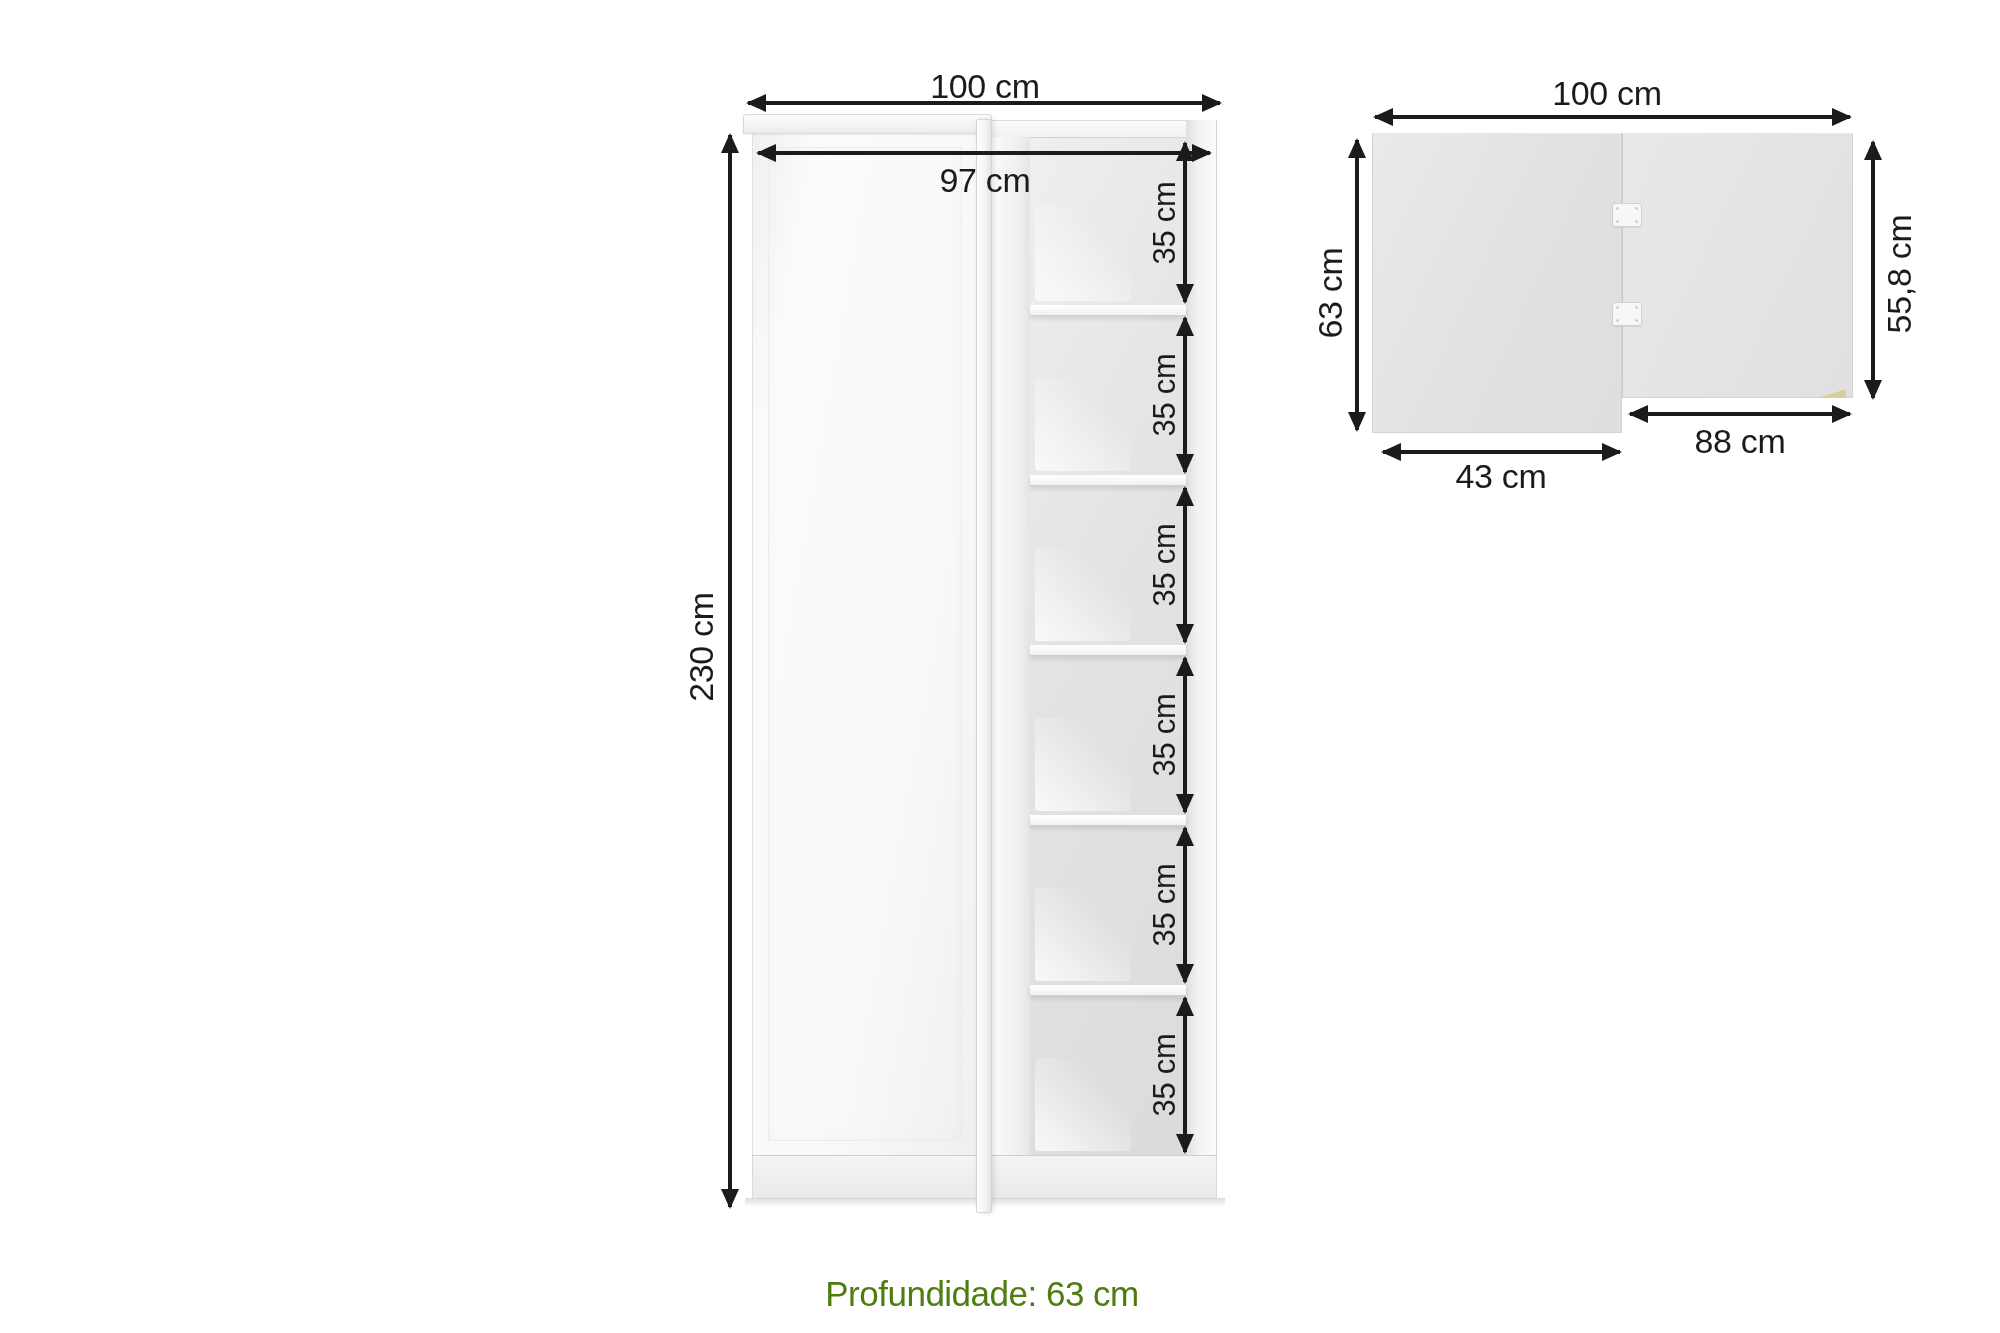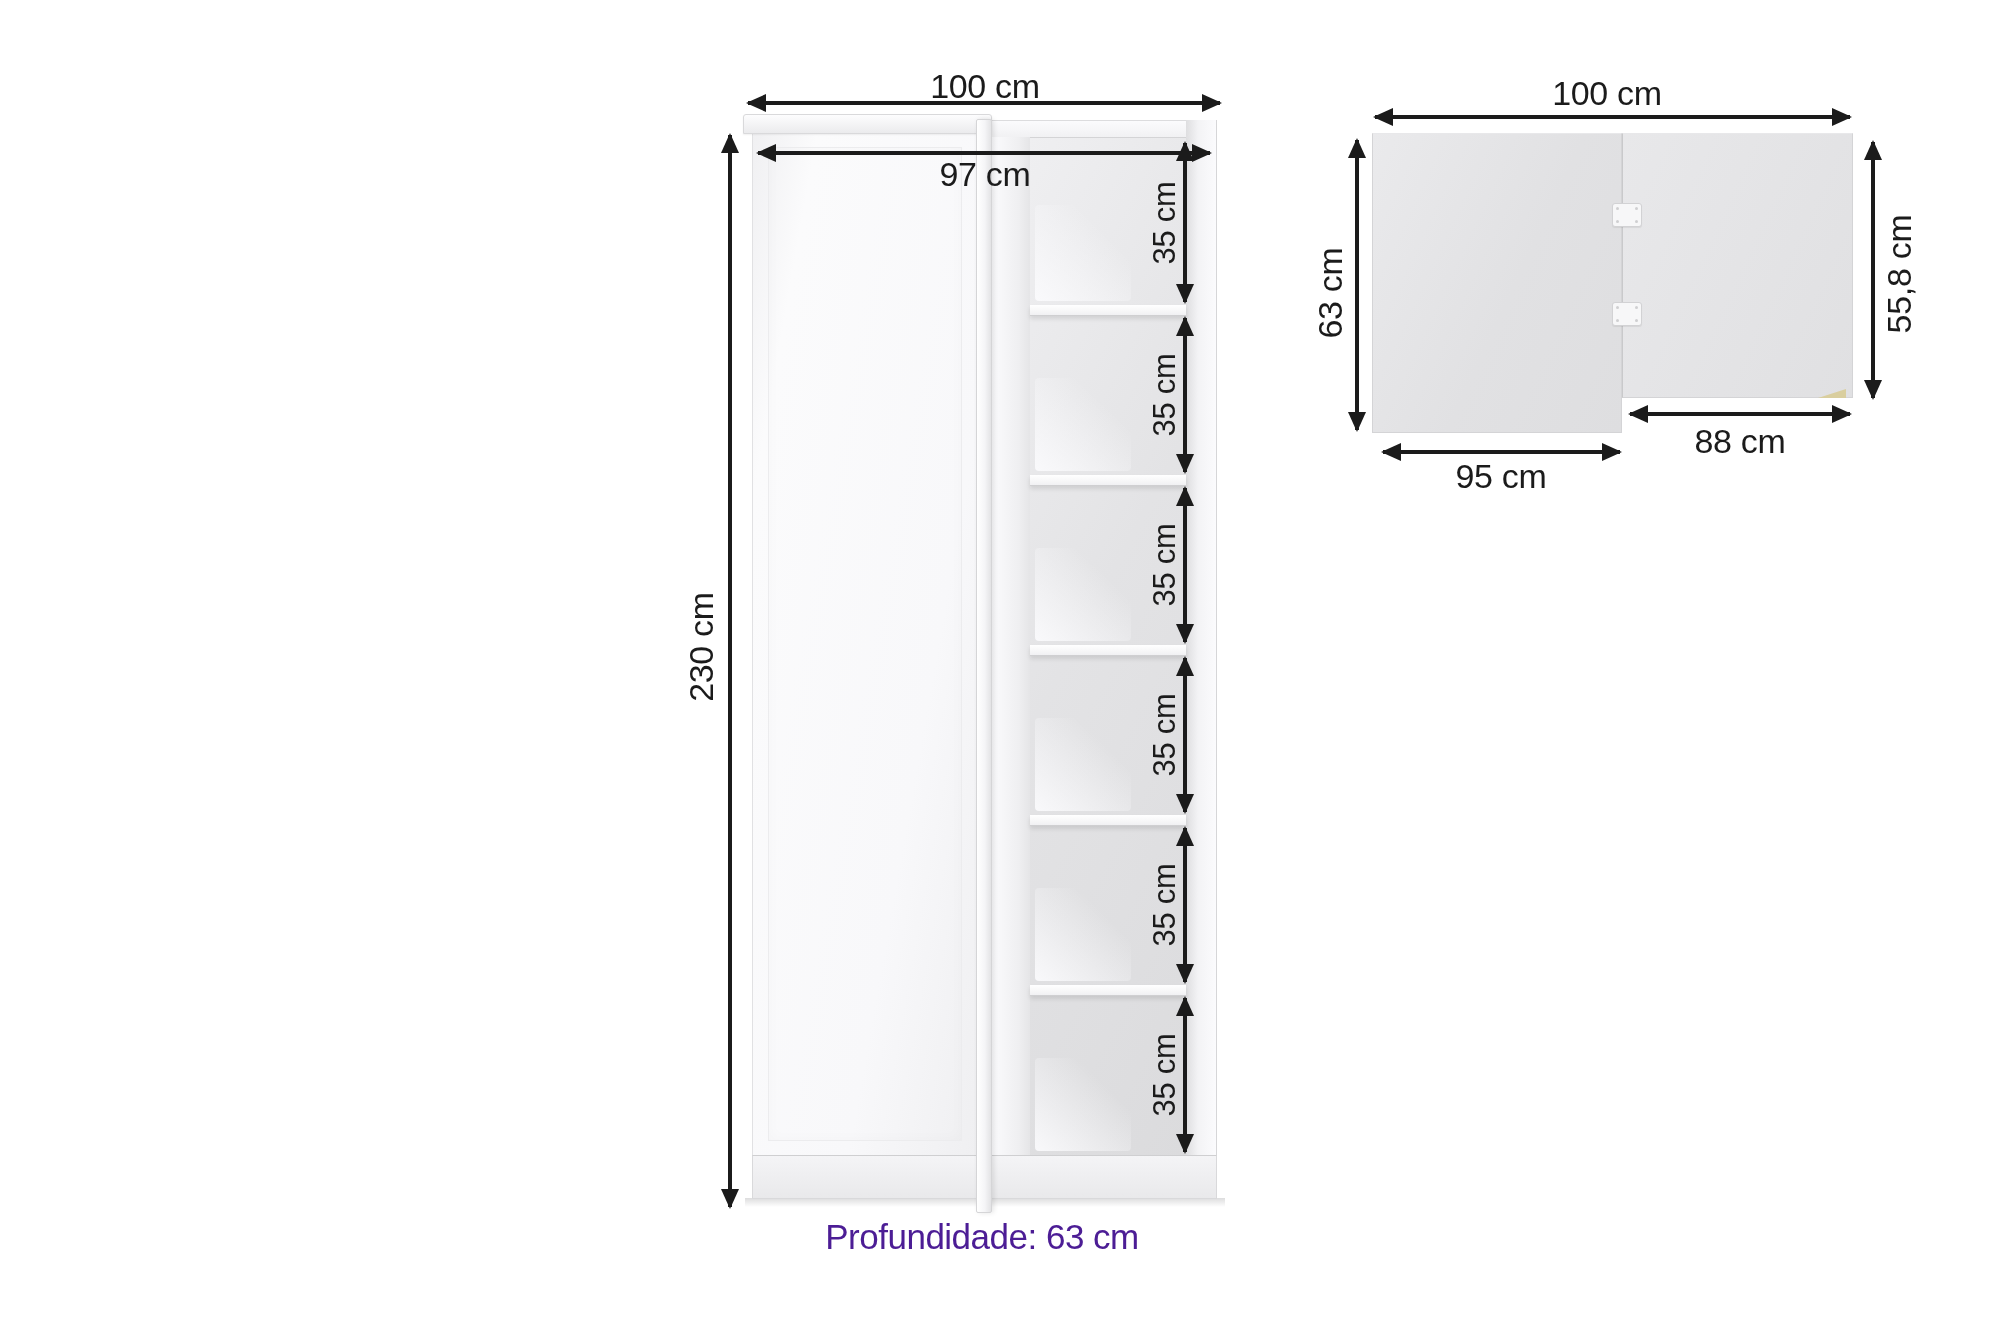--- a/index.html
+++ b/index.html
@@ -66,22 +66,22 @@
     background:linear-gradient(115deg,#e8e8ea 0%,#e0e0e2 100%);
     border:1px solid #d4d4d6;border-left-color:#c9c9cb;border-top-color:#e8e8ea;}
   .hinge{position:absolute;width:28px;height:22px;z-index:10;background:#f7f7f8;
     border:1px solid #d2d2d4;border-radius:3px;box-shadow:0 1px 1px rgba(0,0,0,.07);}
   .hinge i{position:absolute;width:3px;height:3px;border-radius:50%;background:#cfcfd1;}
   .hinge i:nth-child(1){left:3px;top:3px;} .hinge i:nth-child(2){right:3px;top:3px;}
   .hinge i:nth-child(3){left:3px;bottom:3px;} .hinge i:nth-child(4){right:3px;bottom:3px;}
   .corner-accent{left:1818px;top:389px;width:28px;height:9px;z-index:10;background:#d9ce9e;
     -webkit-clip-path:polygon(0 100%,100% 0,100% 100%);clip-path:polygon(0 100%,100% 0,100% 100%);}
   
-  .footer-note{position:absolute;left:982px;top:1237px;transform:translate(-50%,-50%);
-    font-size:35px;letter-spacing:-0.5px;color:#4c1d95;white-space:nowrap;z-index:21;text-align:right;}
+  .footer-note{position:absolute;left:982px;top:1294px;transform:translate(-50%,-50%);
+    font-size:35px;letter-spacing:-0.5px;color:#4d7c0f;white-space:nowrap;z-index:21;text-align:right;}
 </style>
 </head>
 <body>
 
 <div class="stage">
 
   <div>
 
     <div class="panel cab-cap"></div>
     <div class="panel door">
@@ -130,21 +130,21 @@
     </div>
 
     <div class="panel base"></div>
     <div class="panel floor-shadow"></div>
     <div class="panel trim"></div>
 
     <div class="dim-label" style="left:985px;top:86px">100 cm</div>
     <div class="dlh" style="left:748px;top:101px;width:472px"></div>
 
     <div class="dlh" style="left:758px;top:151px;width:452px"></div>
-    <div class="dim-label" style="left:985px;top:174px">97 cm</div>
+    <div class="dim-label" style="left:985px;top:180px">97 cm</div>
 
     <div class="dlv" style="left:728px;top:135px;height:1072px"></div>
     <div class="dim-label rot" style="left:701px;top:647px">230 cm</div>
   </div>
 
   <div>
 
     <div class="panel tv-left"></div>
     <div class="panel tv-right"></div>
     <div class="hinge" style="left:1612px;top:203px">
@@ -167,18 +167,18 @@
     <div class="dlv" style="left:1355px;top:140px;height:290px"></div>
     <div class="dim-label rot" style="left:1330px;top:293px">63 cm</div>
 
     <div class="dlv" style="left:1871px;top:142px;height:256px"></div>
     <div class="dim-label rot" style="left:1899px;top:274px">55,8 cm</div>
 
     <div class="dlh" style="left:1630px;top:412px;width:220px"></div>
     <div class="dim-label" style="left:1740px;top:441px">88 cm</div>
 
     <div class="dlh" style="left:1383px;top:450px;width:237px"></div>
-    <div class="dim-label" style="left:1501px;top:476px">95 cm</div>
+    <div class="dim-label" style="left:1501px;top:476px">43 cm</div>
   </div>
 
   <div class="footer-note">Profundidade: 63 cm</div>
 
 </div>
 
 </body></html>

